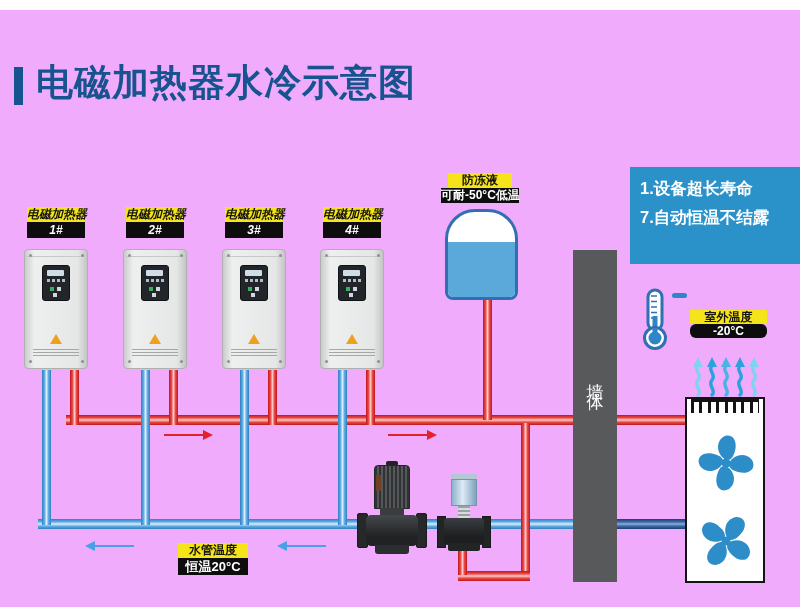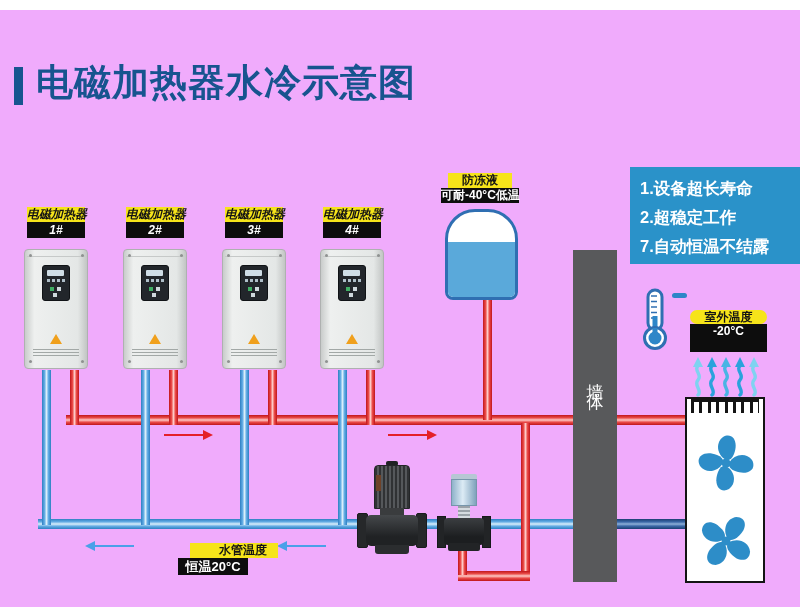--- a/index.html
+++ b/index.html
@@ -206,52 +206,51 @@
         <div class="scr"></div>
         <div class="dots"></div>
         <div class="keys"></div>
       </div>
       <div class="warn"></div>
       <div class="fineprint"></div>
     </div>
   </div>
 
   <div class="tag tag-yellow" style="left:448px;top:163px;width:64px;height:15px;">防冻液</div>
-  <div class="tag tag-black" style="left:441px;top:178px;width:78px;height:15px;">可耐-40°C低温</div>
+  <div class="tag tag-black" style="left:441px;top:178px;width:78px;height:15px;">可耐-50°C低温</div>
   <div class="tank">
     <div class="liquid"></div>
   </div>
 
   <div class="wall">
     <span>墙体</span>
   </div>
 
   <div class="benefits">
     <div>1.设备超长寿命</div>
-    <div>2.超稳定工作</div>
     <div>7.自动恒温不结露</div>
   </div>
 
   <svg class="thermo" width="44" height="66" viewBox="0 0 44 66">
     <rect x="12" y="4" width="14" height="40" rx="7" fill="#ffffff" stroke="#2f6fb2" stroke-width="3"></rect>
     <g stroke="#2f6fb2" stroke-width="1.5">
       <line x1="15" y1="10" x2="21" y2="10"></line>
         <line x1="15" y1="15.5" x2="21" y2="15.5"></line>
       <line x1="15" y1="21" x2="21" y2="21"></line>
         <line x1="15" y1="26.5" x2="21" y2="26.5"></line>
       <line x1="15" y1="32" x2="21" y2="32"></line>
     </g>
     <rect x="16.5" y="30" width="5" height="14" fill="#2e86c8"></rect>
     <circle cx="19" cy="52" r="10.5" fill="#ffffff" stroke="#2f6fb2" stroke-width="3"></circle>
     <circle cx="19" cy="52" r="6.5" fill="#2e86c8"></circle>
     <rect x="16.5" y="42" width="5" height="8" fill="#2e86c8"></rect>
   </svg>
   <div class="t-dash"></div>
-  <div class="tag tag-yellow" style="left:690px;top:300px;width:77px;height:14px;line-height:14px;border-radius:7px;">室外温度</div>
-  <div class="tag tag-black" style="left:690px;top:314px;width:77px;height:28px;line-height:14px;">-20°C</div>
+  <div class="tag tag-yellow" style="left:690px;top:300px;width:77px;height:14px;line-height:14px;">室外温度</div>
+  <div class="tag tag-black" style="left:690px;top:314px;width:77px;height:14px;line-height:14px;border-radius:6px;">-20°C</div>
 
   <svg class="waves" width="74" height="44" viewBox="0 0 74 44">
     <g fill="none" stroke-width="3.4" stroke-linecap="round">
       <path d="M8 42 C13 38 3 32 8 27 C13 22 3 17 8 13" stroke="#7fd2f0"></path>
       <path d="M22 42 C27 38 17 32 22 27 C27 22 17 17 22 13" stroke="#2aa2dc"></path>
       <path d="M36 42 C41 38 31 32 36 27 C41 22 31 17 36 13" stroke="#49b4e4"></path>
       <path d="M50 42 C55 38 45 32 50 27 C55 22 45 17 50 13" stroke="#2aa2dc"></path>
       <path d="M64 42 C69 38 59 32 64 27 C69 22 59 17 64 13" stroke="#7fd2f0"></path>
     </g>
     <g>
@@ -298,16 +297,16 @@
   <div class="valve">
     <div class="v-cap"></div>
     <div class="v-act"></div>
     <div class="v-stem"></div>
     <div class="v-fl l"></div>
     <div class="v-fl r"></div>
     <div class="v-body"></div>
     <div class="v-bfl"></div>
   </div>
 
-  <div class="tag tag-yellow" style="left:190px;top:533px;width:70px;height:15px;padding-left:18px;">水管温度</div>
+  <div class="tag tag-yellow" style="left:178px;top:533px;width:70px;height:15px;">水管温度</div>
   <div class="tag tag-black" style="left:178px;top:548px;width:70px;height:17px;line-height:17px;font-size:13px;">恒温20°C</div>
 
 </div>
 
 </body></html>

